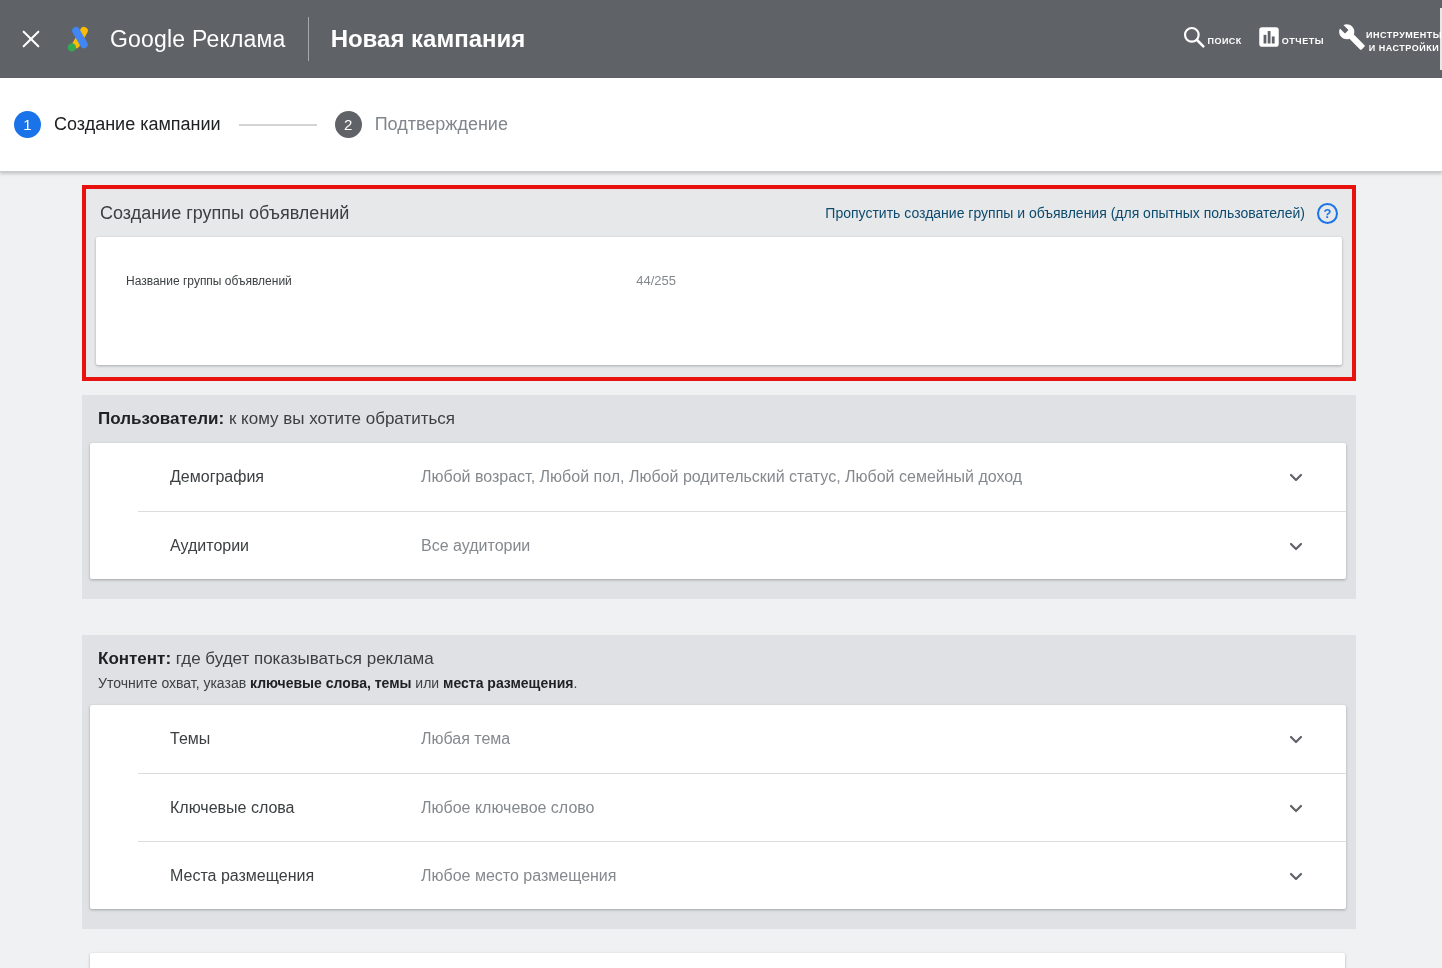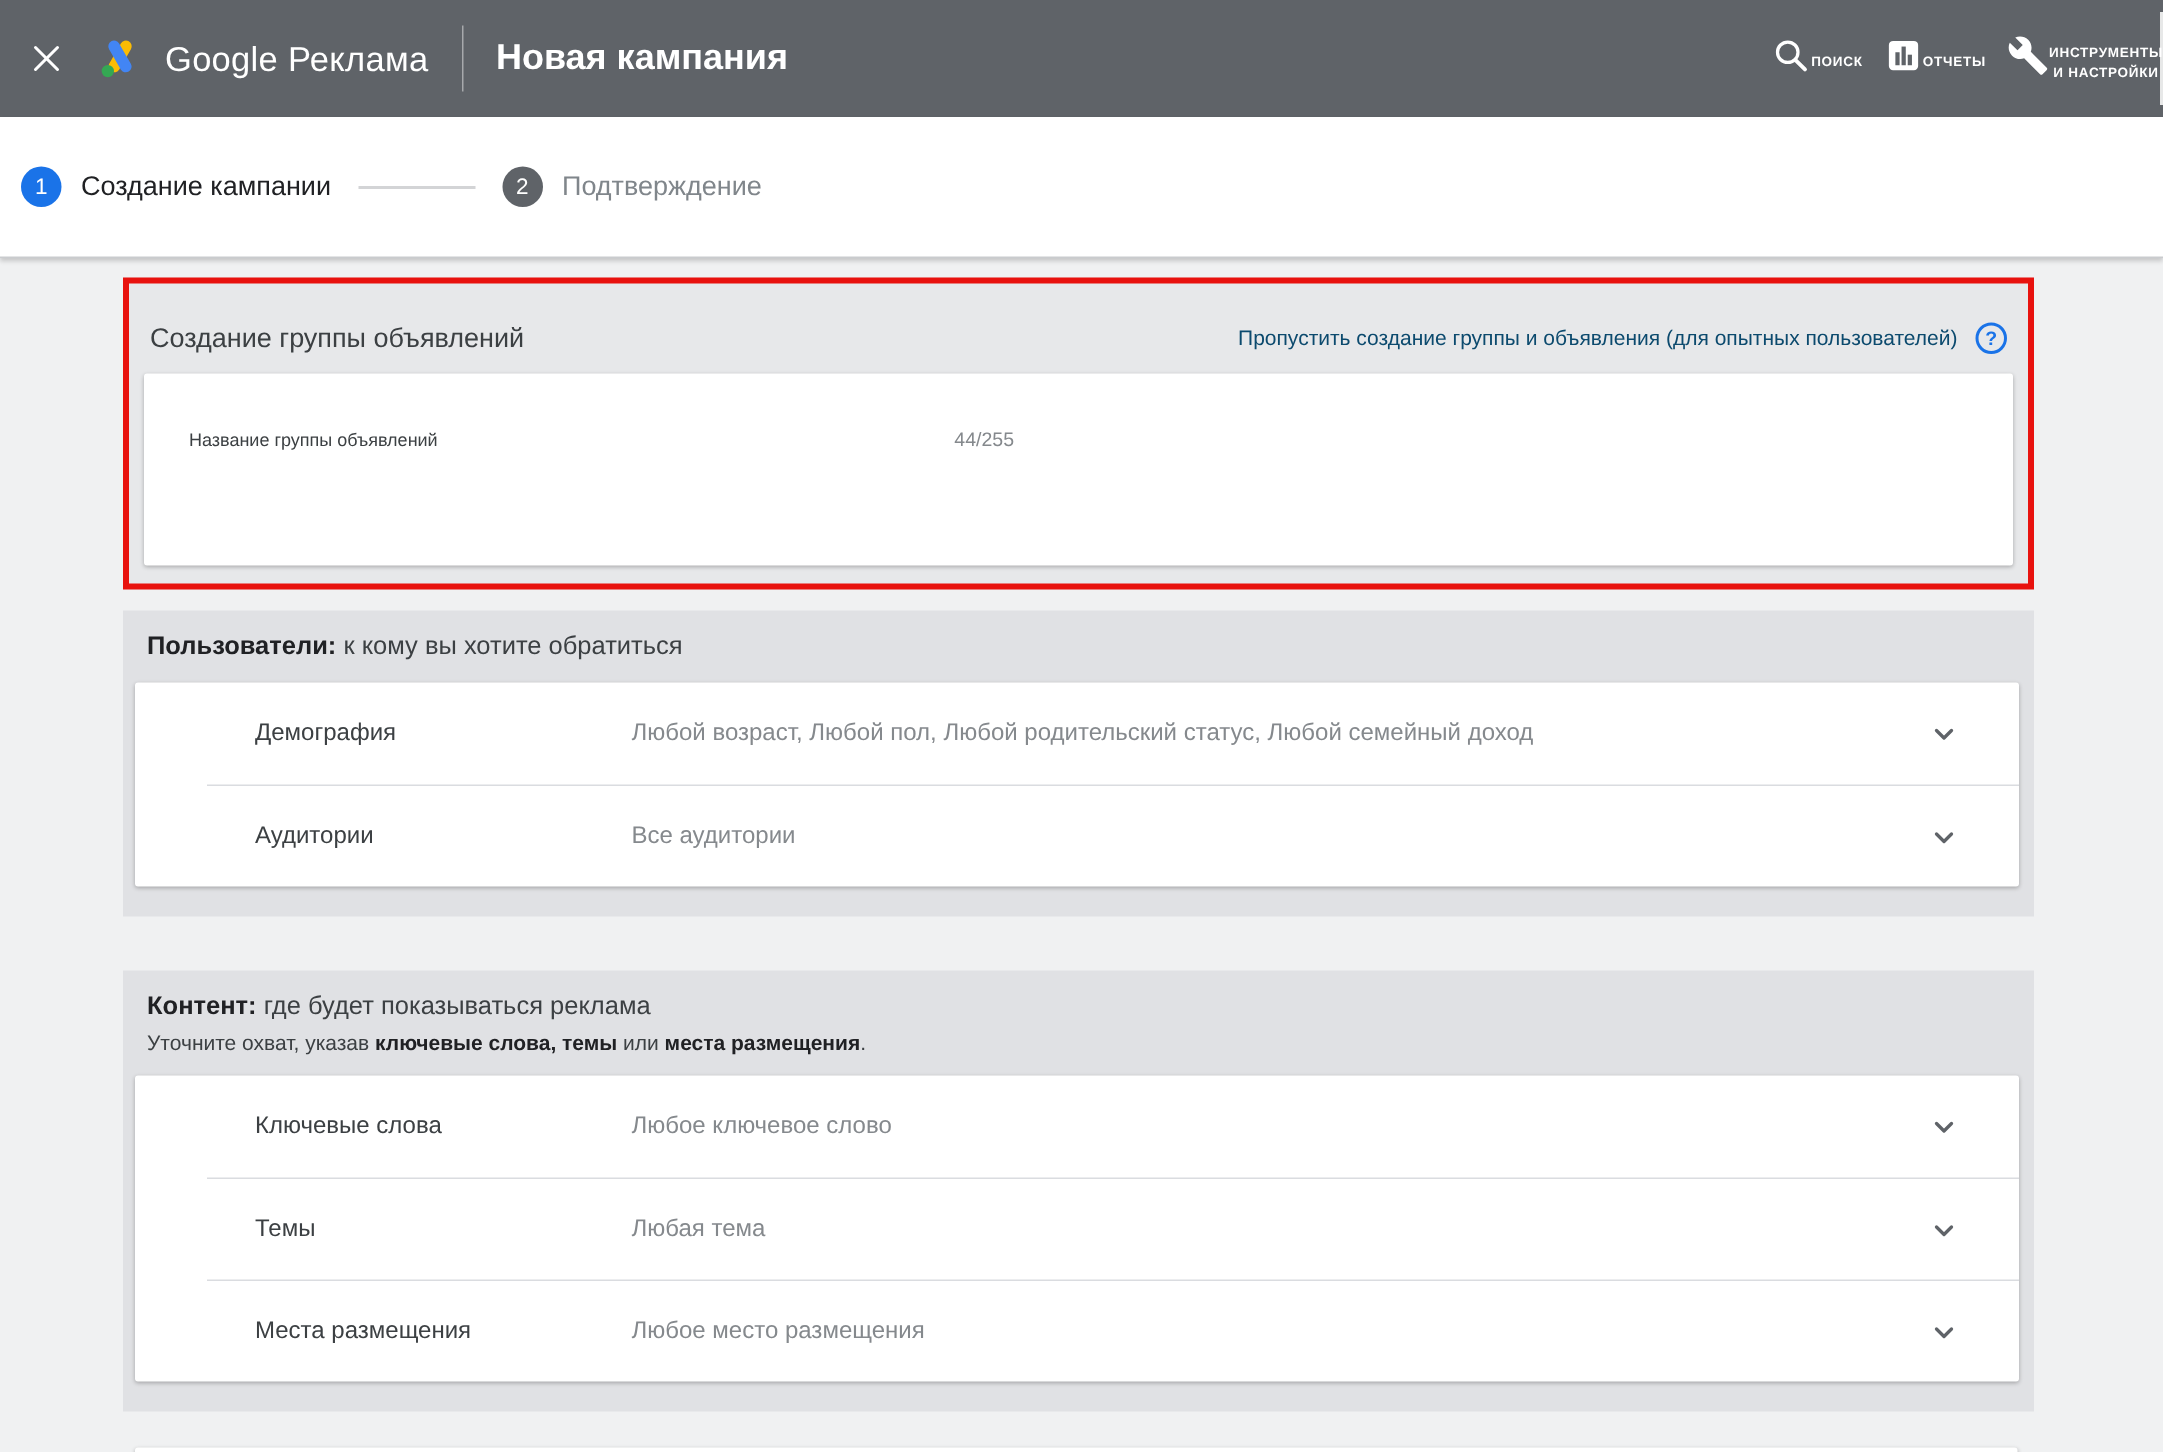--- a/index.html
+++ b/index.html
@@ -71,21 +71,21 @@
     margin-left: 82px; width: 1274px;
     background: #e0e1e4;
   }
   .section.annotated {
     border: 4px solid #e8120e;
     background: #e7e8ea;
   }
 
   
   .sec-head {
-    height: 48px; display: flex; align-items: center; padding: 0 14px; margin-top: 12px;
+    height: 48px; display: flex; align-items: center; padding: 0 14px;
   }
   .sec-title { font-size: 18px; color: #3c4043; }
   .sec-head-spacer { flex: 1; }
   .skip-link { font-size: 14px; color: #0c4a6e; cursor: pointer; text-decoration: none; }
   .help-icon {
     width: 21px; height: 21px; border: 2px solid #1a73e8; border-radius: 50%;
     color: #1a73e8; font-size: 13px; font-weight: bold;
     display: flex; align-items: center; justify-content: center;
     margin-left: 12px; cursor: pointer; flex: none;
   }
@@ -249,38 +249,38 @@
         </span>
       </div>
     </div>
   </section>
 
   <section class="section block second">
     <div class="sec-line1"><b>Контент:</b><span> где будет показываться реклама</span></div>
     <div class="sec-line2"><span>Уточните охват, указав </span><b>ключевые слова, темы</b><span> или </span><b>места размещения</b><span>.</span></div>
     <div class="card rows-card">
       <div class="row">
+        <span class="row-label">Темы</span>
+        <span class="row-value">Любая тема</span>
+        <span class="chevron">
+          <svg width="24" height="24" viewBox="0 0 24 24">
+              <polyline points="7,10 12,15 17,10" fill="none" stroke="#5f6368" stroke-width="2.2" stroke-linecap="round" stroke-linejoin="round"></polyline>
+            </svg>
+        </span>
+      </div>
+      <div class="row">
         <span class="row-label">Ключевые слова</span>
         <span class="row-value">Любое ключевое слово</span>
         <span class="chevron">
           <svg width="24" height="24" viewBox="0 0 24 24">
               <polyline points="7,10 12,15 17,10" fill="none" stroke="#5f6368" stroke-width="2.2" stroke-linecap="round" stroke-linejoin="round"></polyline>
             </svg>
         </span>
       </div>
       <div class="row">
-        <span class="row-label">Темы</span>
-        <span class="row-value">Любая тема</span>
-        <span class="chevron">
-          <svg width="24" height="24" viewBox="0 0 24 24">
-              <polyline points="7,10 12,15 17,10" fill="none" stroke="#5f6368" stroke-width="2.2" stroke-linecap="round" stroke-linejoin="round"></polyline>
-            </svg>
-        </span>
-      </div>
-      <div class="row">
         <span class="row-label">Места размещения</span>
         <span class="row-value">Любое место размещения</span>
         <span class="chevron">
           <svg width="24" height="24" viewBox="0 0 24 24">
               <polyline points="7,10 12,15 17,10" fill="none" stroke="#5f6368" stroke-width="2.2" stroke-linecap="round" stroke-linejoin="round"></polyline>
             </svg>
         </span>
       </div>
     </div>
   </section>

